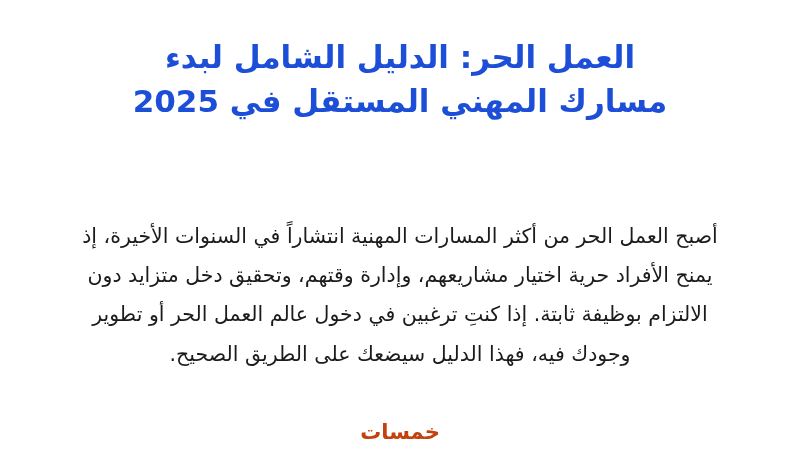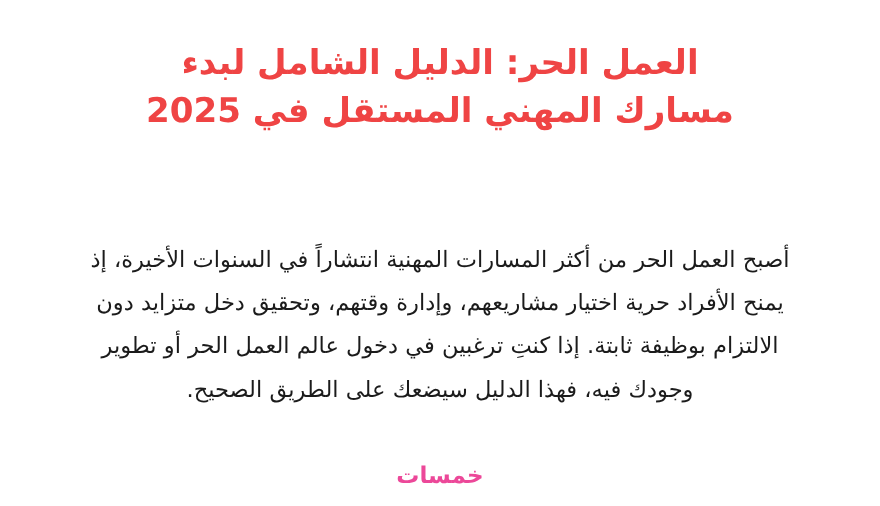--- a/index.html
+++ b/index.html
@@ -24,21 +24,21 @@
     position: absolute;
     top: 14px;
     left: 0;
     right: 0;
     padding: 0 120px;
     box-sizing: border-box;
     text-align: center;
     font-size: 31px;
     line-height: 1.42;
     font-weight: 700;
-    color: #ef4444;
+    color: #1d4ed8;
     letter-spacing: 0;
     direction: rtl;
     unicode-bidi: isolate;
   }
   .article-body {
     position: absolute;
     top: 196px;
     left: 0;
     right: 0;
     padding: 0 66px;
@@ -52,21 +52,21 @@
     unicode-bidi: isolate;
   }
   .watermark {
     position: absolute;
     left: 0;
     right: 0;
     bottom: 16px;
     text-align: center;
     font-size: 21px;
     font-weight: 700;
-    color: #ec4899;
+    color: #c2410c;
     letter-spacing: 1px;
     direction: rtl;
     unicode-bidi: isolate;
     user-select: none;
   }
 </style>
 </head>
 <body>
 
 <div class="page">

